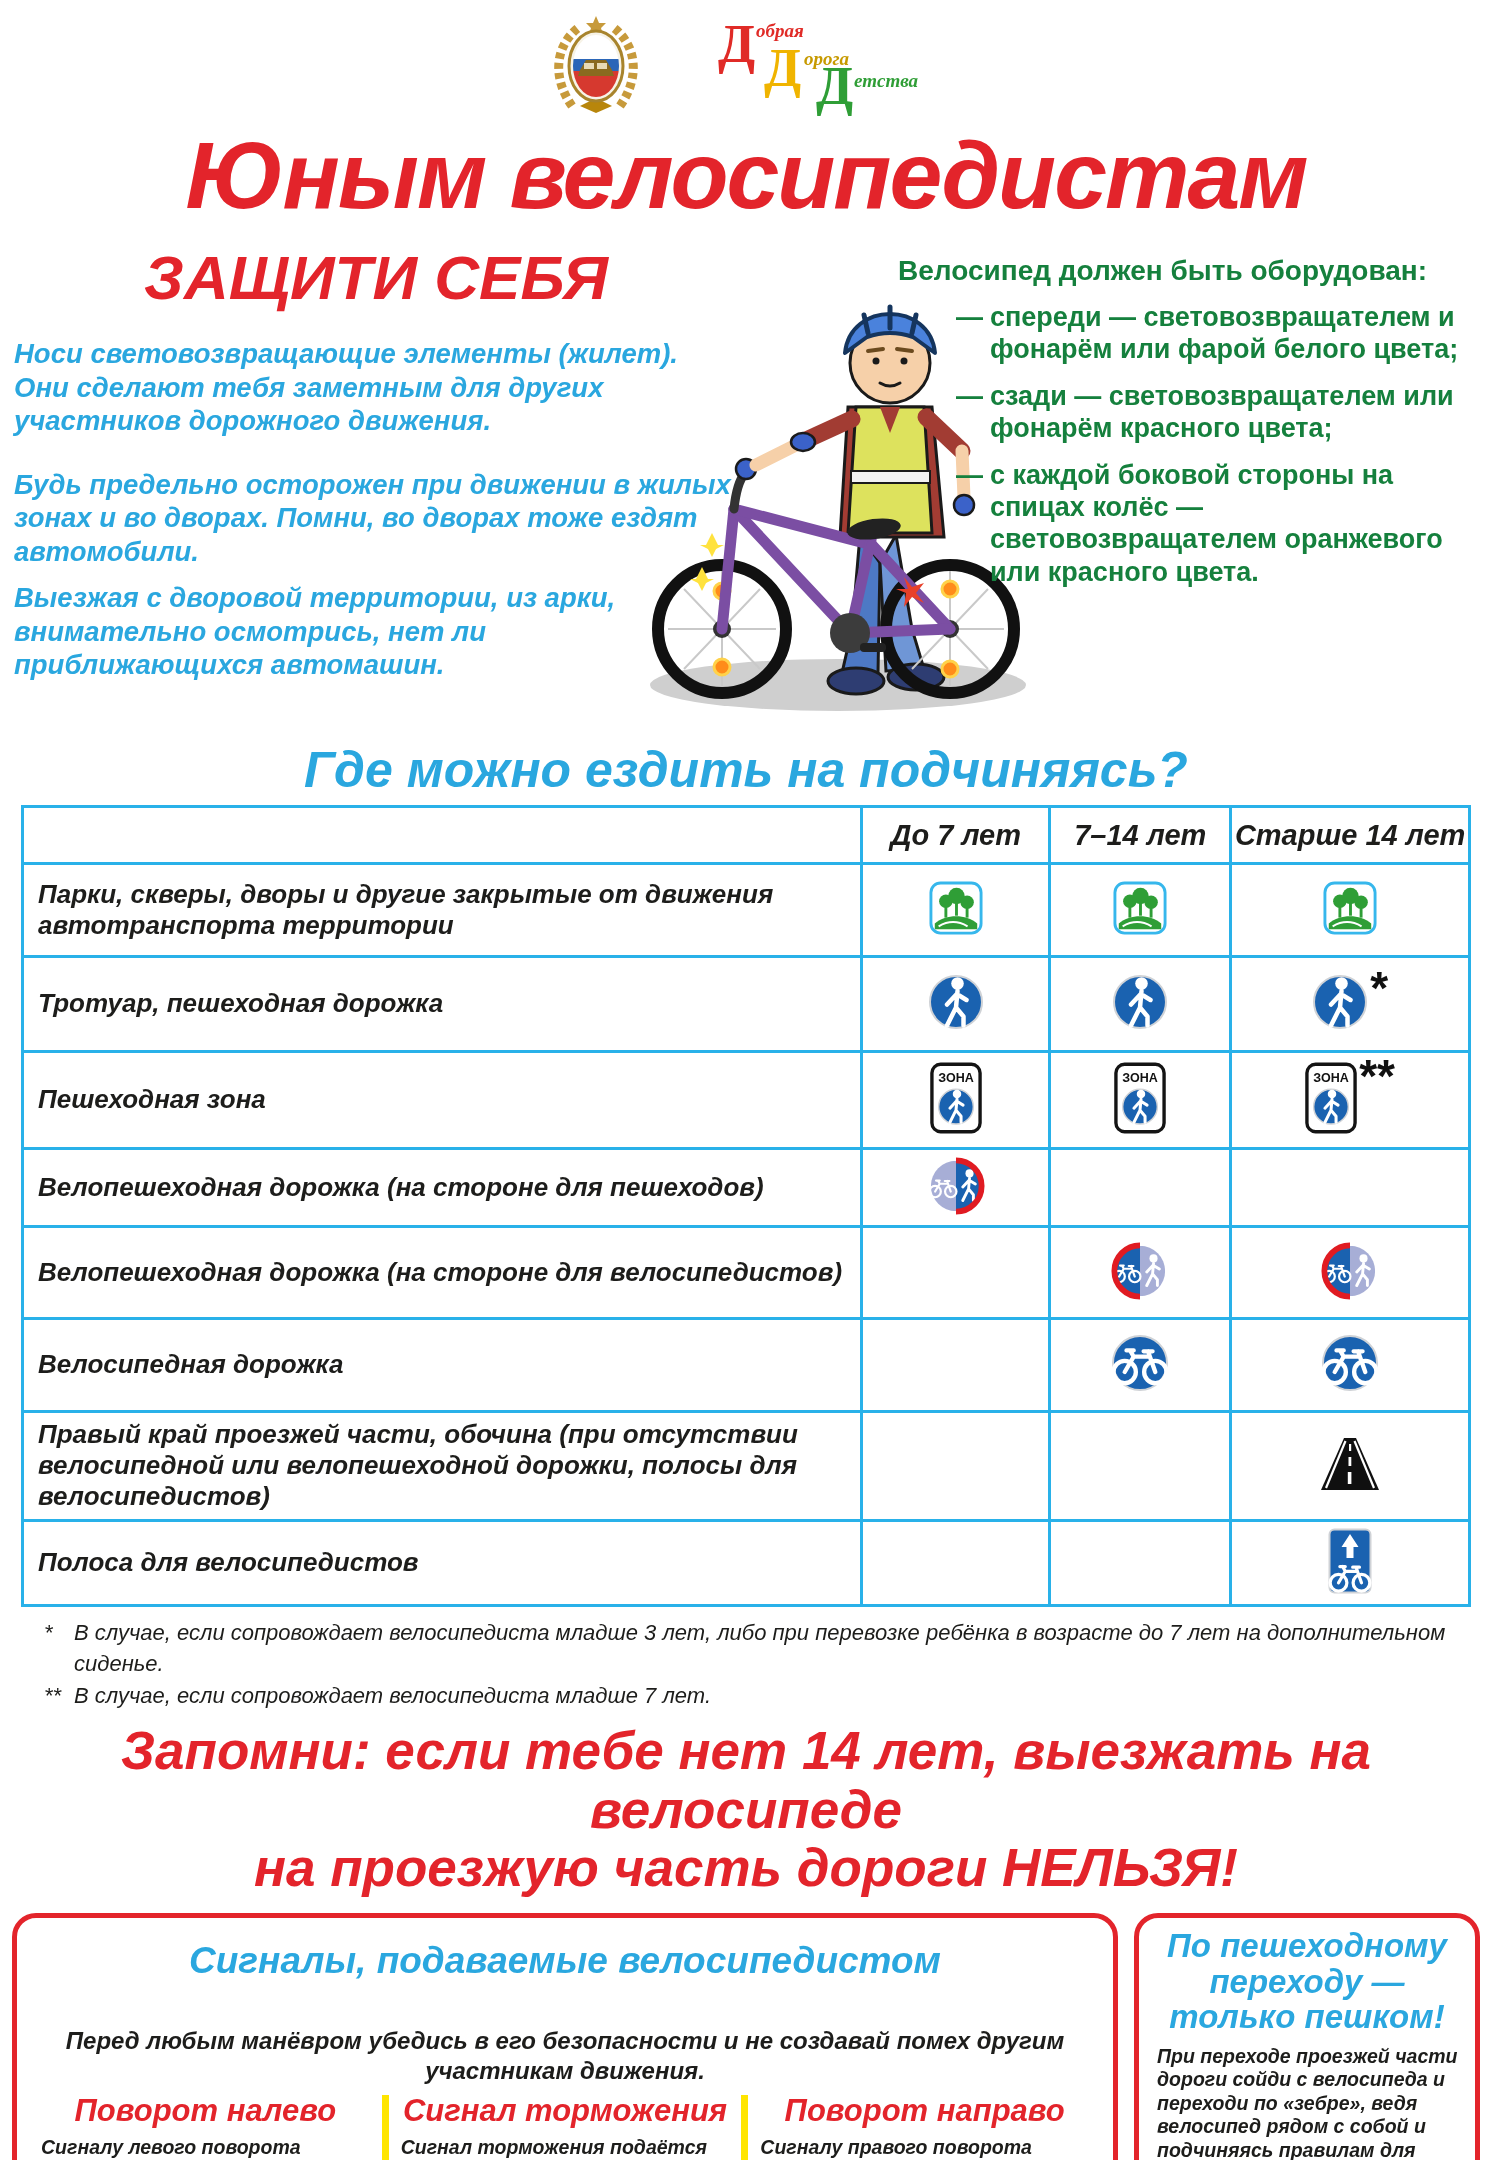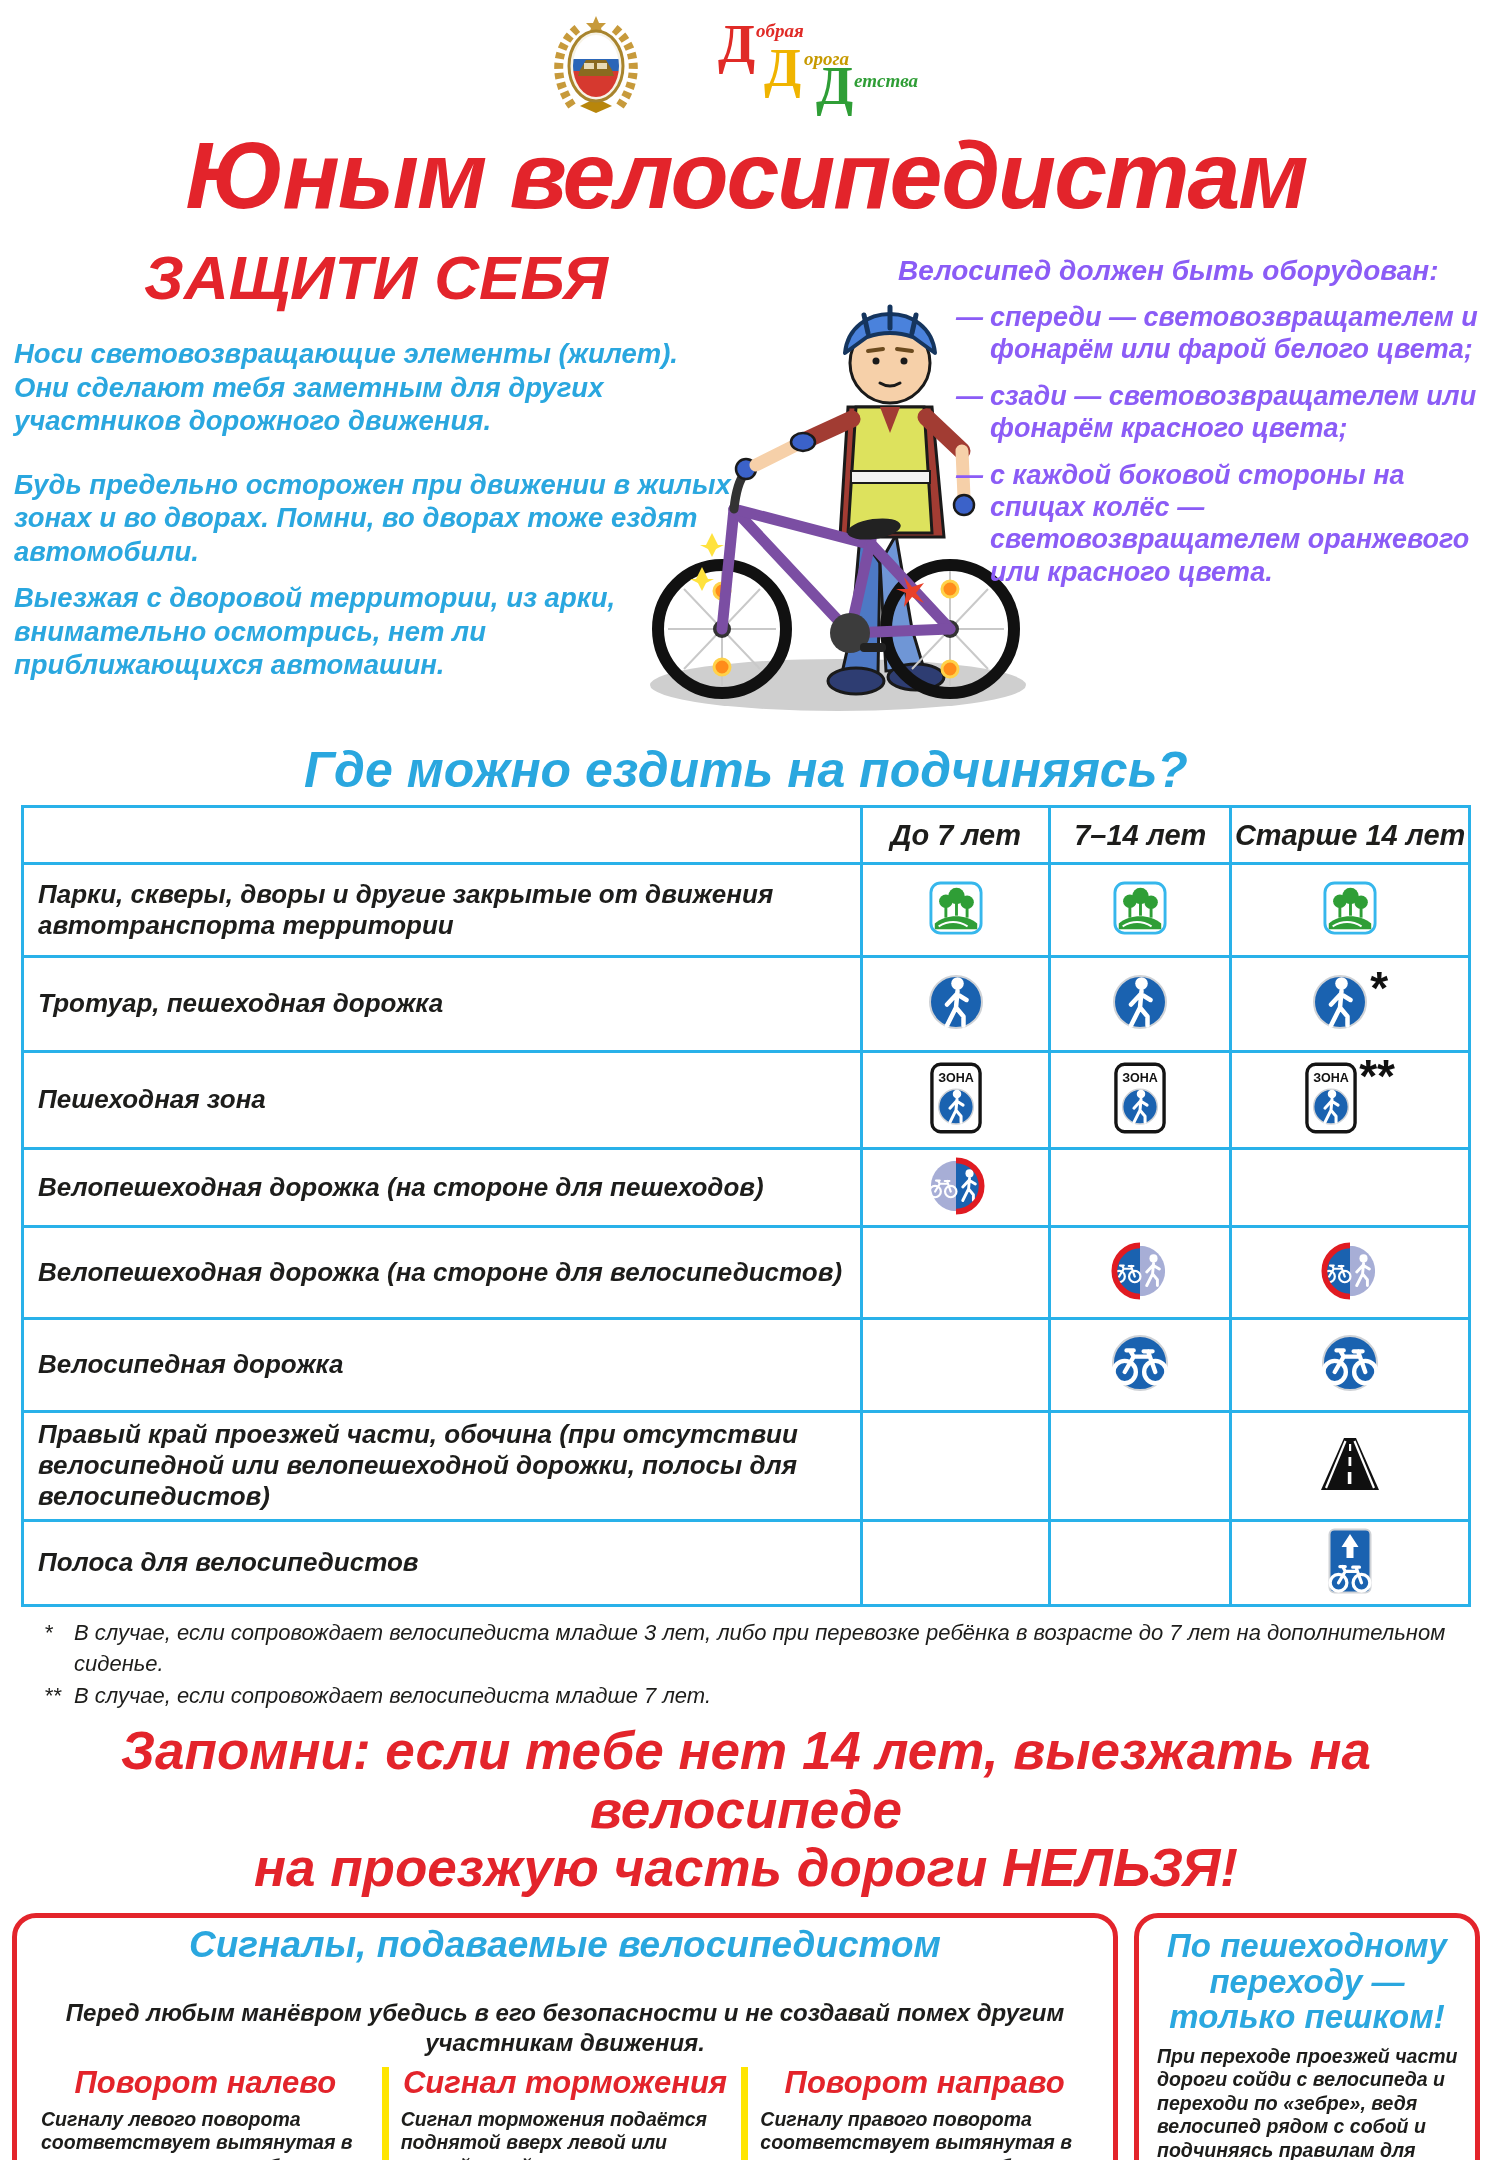--- a/index.html
+++ b/index.html
@@ -19,41 +19,41 @@
     margin:2px 0 0;text-align:center;color:#e3242b;font-size:95px;font-weight:800;
     font-style:italic;line-height:1.0;letter-spacing:-2px;
   }
   
   .top{position:relative;height:492px;margin-top:22px;}
   .left-col{position:absolute;left:14px;top:0;width:724px;}
   .protect-heading{margin:2px 0 28px;text-align:center;color:#e3242b;font-size:62px;font-weight:800;font-style:italic;line-height:1;}
   .left-col p{margin:0 0 13px;color:#2aa7df;font-size:27.5px;font-weight:bold;font-style:italic;line-height:1.22;}
   .left-col p.gap{margin-top:30px;}
   .boy-wrap{position:absolute;left:628px;top:-12px;width:410px;height:505px;}
-  .right-col{position:absolute;left:898px;top:10px;width:586px;color:#8b5cf6;font-weight:bold;font-style:italic;}
+  .right-col{position:absolute;left:898px;top:10px;width:586px;color:#15803d;font-weight:bold;}
   .eq-title{margin:0 0 14px;font-size:28px;}
   .eq-item{display:flex;margin:0 0 14px 58px;font-size:27px;line-height:1.2;}
   .eq-item .dash{flex:0 0 34px;}
   
   .table-title{margin:8px 0 10px;text-align:center;color:#2aa7df;font-size:50px;font-weight:800;font-style:italic;line-height:1;}
   table.rules{width:1450px;margin:0 auto;border-collapse:collapse;table-layout:fixed;}
   table.rules th,table.rules td{border:3.5px solid #29b1e9;margin-top:18px;}
   table.rules th{height:52px;font-size:29px;font-weight:600;font-style:italic;color:#1d1d1b;text-align:center;}
   td.row-label{padding:6px 10px 6px 14px;font-size:26px;font-weight:bold;font-style:italic;line-height:1.2;}
   td.sign-cell{text-align:center;vertical-align:middle;}
   td.sign-cell .note{display:inline-block;vertical-align:top;margin-left:2px;font-size:46px;font-weight:800;line-height:.65;color:#111;font-style:normal;}
   
   .footnotes{margin:10px 0 0 44px;}
   .footnote{display:flex;font-size:22px;font-style:italic;font-weight:500;line-height:1.45;}
   .footnote .mark{flex:0 0 30px;}
   .warning{margin-top:10px;text-align:center;color:#e3242b;font-weight:800;font-style:italic;font-size:53px;line-height:1.1;}
   
   .bottom{display:flex;gap:16px;padding:0 12px;margin-top:16px;height:392px;box-sizing:border-box;}
   .signals-box{flex:0 0 1106px;border:5px solid #e3242b;border-radius:24px;padding:8px 12px 6px;box-sizing:border-box;}
-  .signals-title{margin:0;text-align:center;color:#2aa7df;font-size:37px;font-weight:800;font-style:italic;line-height:1.05;}
+  .signals-title{margin:16px;text-align:center;color:#2aa7df;font-size:37px;font-weight:800;font-style:italic;line-height:1.05;}
   .signals-intro{margin:4px 0 0;text-align:center;font-size:24px;font-weight:bold;font-style:italic;line-height:1.22;}
   .signal-cols{display:flex;margin-top:10px;}
   .signal-col{flex:1;padding:0 12px;}
   .signal-col + .signal-col{border-left:7px solid #ffe500;}
   .signal-col h4{margin:0 0 10px;text-align:center;color:#e3242b;font-size:31px;font-weight:800;font-style:italic;line-height:1;}
   .signal-col .sig-body{margin:0;font-size:19.5px;font-weight:bold;font-style:italic;line-height:1.2;min-height:124px;}
   .crossing-box{flex:1;border:5px solid #e3242b;border-radius:24px;padding:8px 14px 10px;box-sizing:border-box;display:flex;flex-direction:column;}
   .crossing-title{margin:2px 0 0;text-align:center;color:#2aa7df;font-size:33px;font-weight:800;font-style:italic;line-height:1.08;white-space:pre-line;}
   .crossing-body{margin:10px 0 0 4px;font-size:19.5px;font-weight:bold;font-style:italic;line-height:1.2;}
 </style>

